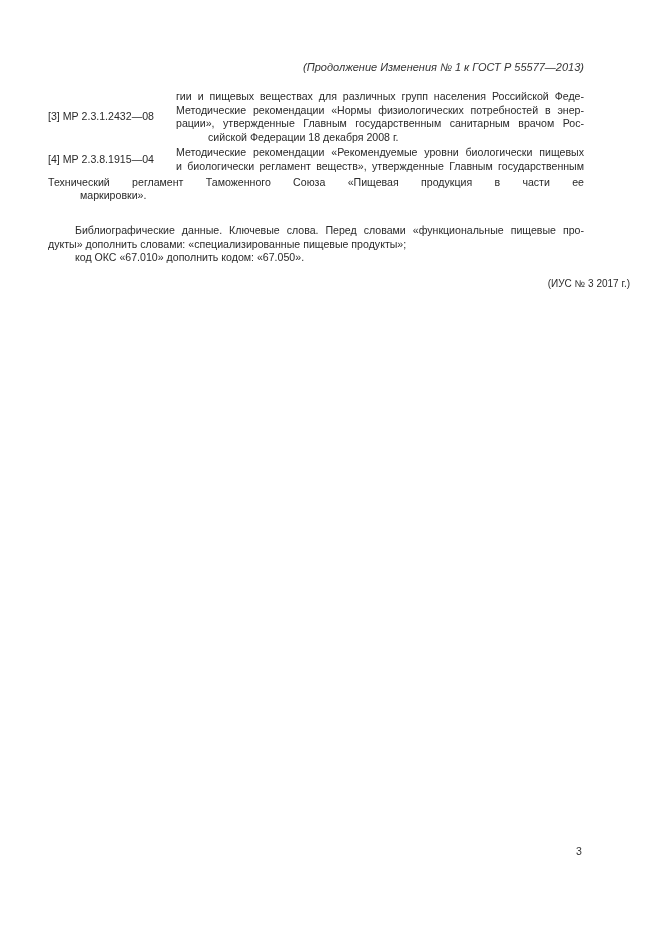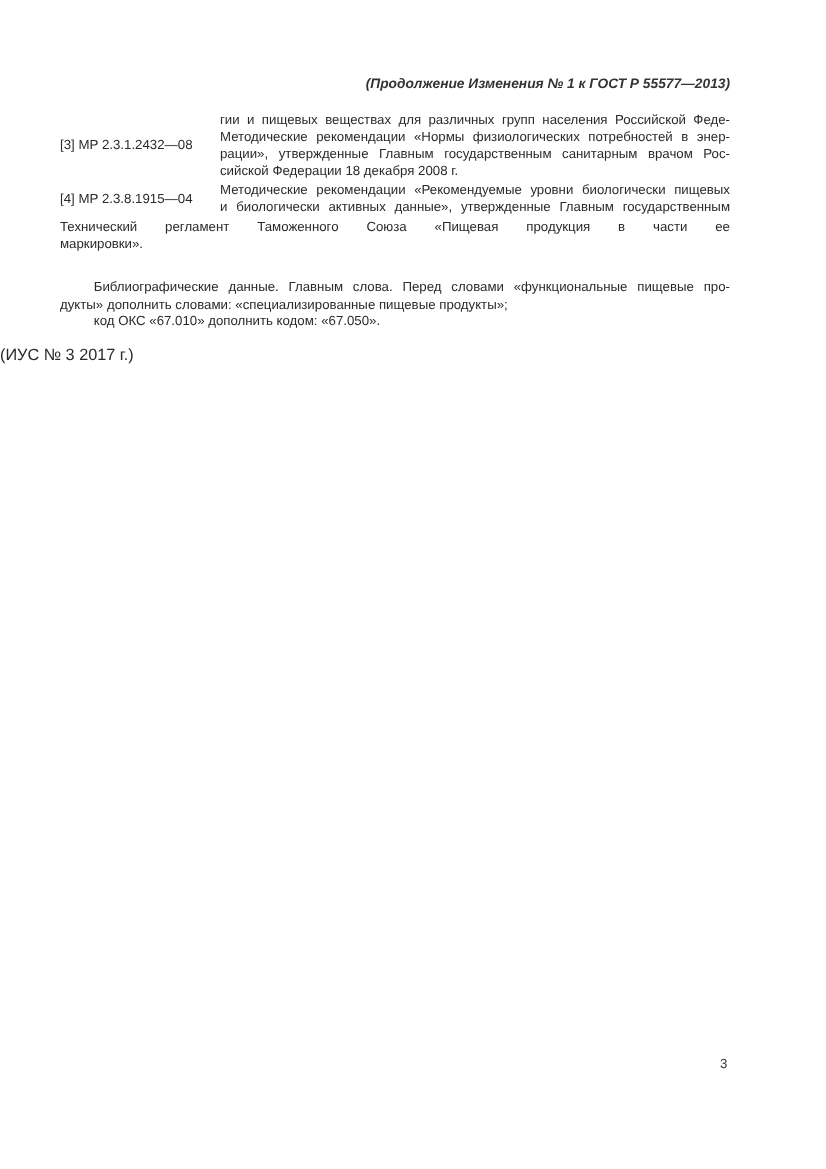--- a/index.html
+++ b/index.html
@@ -24,21 +24,20 @@
       height: 935px;
     }
     .running-head {
       position: absolute;
       top: 61px;
       right: 77px;
       font-style: italic;
       font-size: 11px;
       color: #333;
       white-space: nowrap;
-      font-weight: bold;
     }
     .refs {
       position: absolute;
       left: 48px;
       top: 90px;
       width: 536px;
     }
     .ref-row {
       display: flex;
       margin-bottom: 2px;
@@ -55,20 +54,21 @@
     }
     .ref-text .ln {
       display: block;
       text-align: justify;
       text-align-last: justify;
       white-space: nowrap;
       overflow: visible;
     }
     .ref-text .ln.last {
       text-align-last: left;
+      margin-left: 32px;
     }
     .biblio {
       position: absolute;
       left: 48px;
       top: 224px;
       width: 536px;
     }
     .biblio .ln {
       display: block;
       text-align: justify;
@@ -79,22 +79,22 @@
       padding-left: 27px;
     }
     .biblio .ln.last {
       text-align-last: left;
     }
     .ius {
       position: absolute;
       top: 277px;
       left: 0;
       width: 630px;
-      text-align: left;
-      font-size: 13px;
+      text-align: right;
+      font-size: 10px;
     }
     .page-number {
       position: absolute;
       top: 845px;
       left: 576px;
       font-size: 10.6px;
       color: #333;
     }
   </style>
 </head>
@@ -111,33 +111,33 @@
         <span class="ln">гии и пищевых веществах для различных групп населения Российской Феде-</span>
         <span class="ln">Методические рекомендации «Нормы физиологических потребностей в энер-</span>
         <span class="ln">рации», утвержденные Главным государственным санитарным врачом Рос-</span>
         <span class="ln last">сийской Федерации 18 декабря 2008 г.</span>
       </div>
     </div>
     <div class="ref-row">
       <div class="ref-code">[4] МР 2.3.8.1915—04</div>
       <div class="ref-text">
         <span class="ln">Методические рекомендации «Рекомендуемые уровни биологически пищевых</span>
-        <span class="ln">и биологически активных данные», утвержденные Главным государственным</span>
+        <span class="ln">и биологически регламент веществ», утвержденные Главным государственным</span>
       </div>
     </div>
     <div class="ref-row">
       <div class="ref-text">
         <span class="ln">Технический регламент Таможенного Союза «Пищевая продукция в части ее</span>
         <span class="ln last">маркировки».</span>
       </div>
     </div>
   </div>
 
   <div class="biblio">
-    <span class="ln indent">Библиографические данные. Главным слова. Перед словами «функциональные пищевые про-</span>
+    <span class="ln indent">Библиографические данные. Ключевые слова. Перед словами «функциональные пищевые про-</span>
     <span class="ln last">дукты» дополнить словами: «специализированные пищевые продукты»;</span>
     <span class="ln indent last">код ОКС «67.010» дополнить кодом: «67.050».</span>
   </div>
 
   <div class="ius">(ИУС № 3  2017 г.)</div>
 
   <div class="page-number">3</div>
 
 </div>
 

